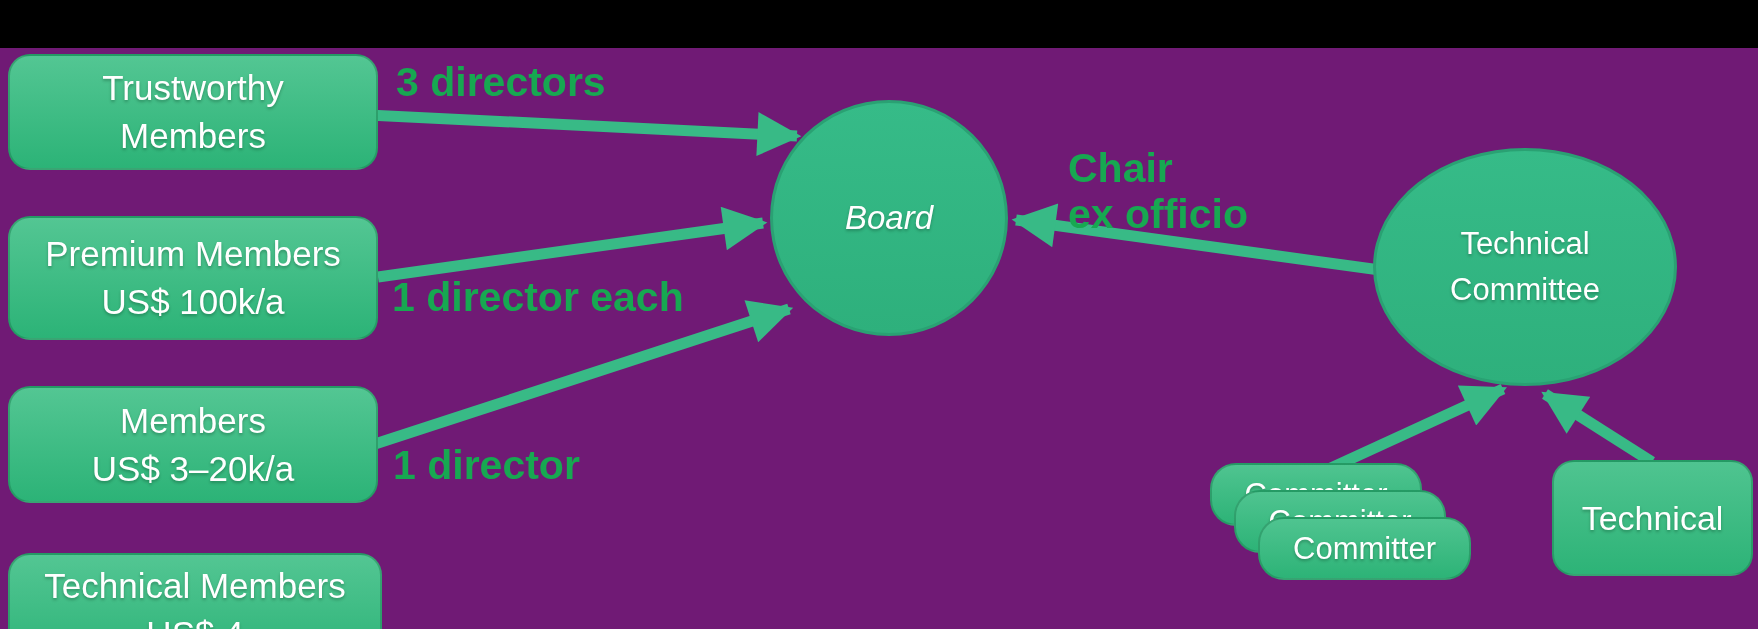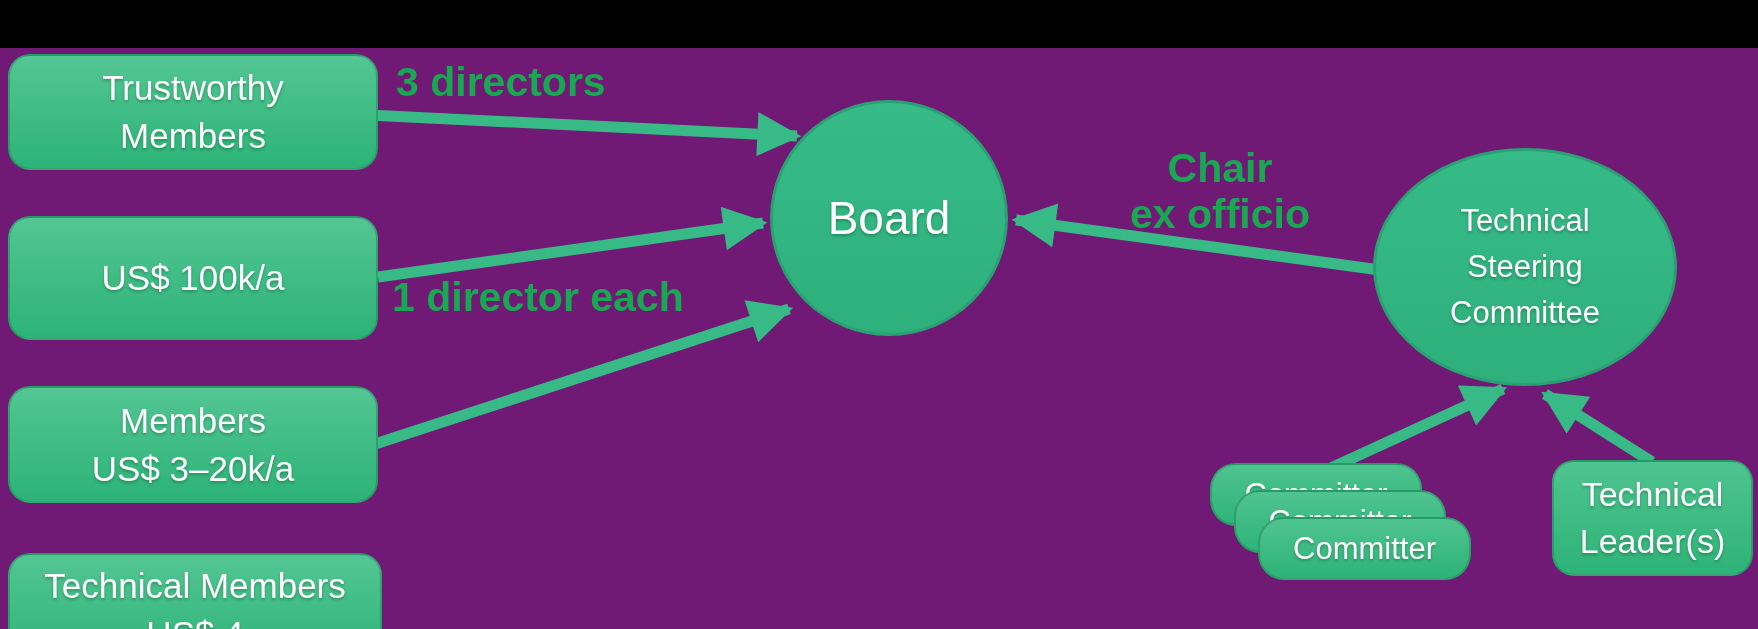--- a/index.html
+++ b/index.html
@@ -66,30 +66,30 @@
     font-size: 41px;
     font-weight: bold;
     line-height: 42px;
     white-space: nowrap;
   }
   
   #box-trustworthy { left: 8px;  top: 6px;   width: 370px; height: 116px; }
   #box-premium     { left: 8px;  top: 168px; width: 370px; height: 124px; }
   #box-members     { left: 8px;  top: 338px; width: 370px; height: 117px; }
   #box-associate   { left: 8px;  top: 505px; width: 374px; height: 113px; }
-  #node-board      { left: 770px; top: 52px;  width: 238px; height: 236px; font-size: 46px; }
+  #node-board      { left: 770px; top: 52px;  width: 238px; height: 236px; font-size: 33px; font-style: italic; }
   #node-tsc        { left: 1373px; top: 100px; width: 304px; height: 238px; font-size: 31px; line-height: 46px; }
   #committer-back  { left: 1210px; top: 415px; width: 212px; height: 63px; }
   #committer-mid   { left: 1234px; top: 442px; width: 212px; height: 63px; }
   #committer-front { left: 1258px; top: 469px; width: 213px; height: 63px; }
   #box-tech-leader { left: 1552px; top: 412px; width: 201px; height: 116px; }
   #label-3-directors    { left: 396px;  top: 13px; }
   #label-1-director-each{ left: 392px;  top: 228px; }
   #label-1-director     { left: 393px;  top: 396px; }
-  #label-chair          { left: 1068px; top: 97px; width: 304px; text-align: center; line-height: 46px; white-space: normal; }
+  #label-chair          { left: 1068px; top: 97px; width: 304px; line-height: 46px; white-space: normal; }
 </style>
 </head>
 <body>
 
 <div id="canvas">
 
   <svg id="edges" viewBox="0 0 1758 629">
     <defs>
       <marker id="ah" viewBox="0 0 10 10" refX="9" refY="5" markerWidth="4.6" markerHeight="4" orient="auto">
         <path d="M0,0 L10,5 L0,10 Z" fill="#38ba86"></path>
@@ -103,56 +103,56 @@
       <line x1="1320" y1="425" x2="1503" y2="341" marker-end="url(#ah)"></line>
       <line x1="1652" y1="414" x2="1545" y2="346" marker-end="url(#ah)"></line>
     </g>
   </svg>
 
   <div id="box-trustworthy" class="node member-box">
     <span>Trustworthy</span>
     <span>Members</span>
   </div>
   <div id="box-premium" class="node member-box">
+    <span>Premium Members</span>
     <span>US$ 100k/a</span>
   </div>
   <div id="box-members" class="node member-box">
     <span>Members</span>
     <span>US$ 3–20k/a</span>
   </div>
   <div id="box-associate" class="node member-box">
     <span>Technical Members</span>
     <span>US$ 4</span>
   </div>
 
   <div id="node-board" class="node circle-node">
     <span>Board</span>
   </div>
 
   <div id="node-tsc" class="node circle-node">
     <span>Technical</span>
-    <span>Steering</span>
     <span>Committee</span>
   </div>
 
   <div id="committer-back" class="node committer-box">
     <span>Committer</span>
   </div>
   <div id="committer-mid" class="node committer-box">
     <span>Committer</span>
   </div>
   <div id="committer-front" class="node committer-box">
     <span>Committer</span>
   </div>
 
   <div id="box-tech-leader" class="node leader-box">
     <span>Technical</span>
-    <span>Leader(s)</span>
   </div>
 
   <div id="label-3-directors" class="edge-label">3 directors</div>
   <div id="label-1-director-each" class="edge-label">1 director each</div>
+  <div id="label-1-director" class="edge-label">1 director</div>
   <div id="label-chair" class="edge-label">
     <span>Chair</span><br>
     <span>ex officio</span>
   </div>
 
 </div>
 
 </body></html>

